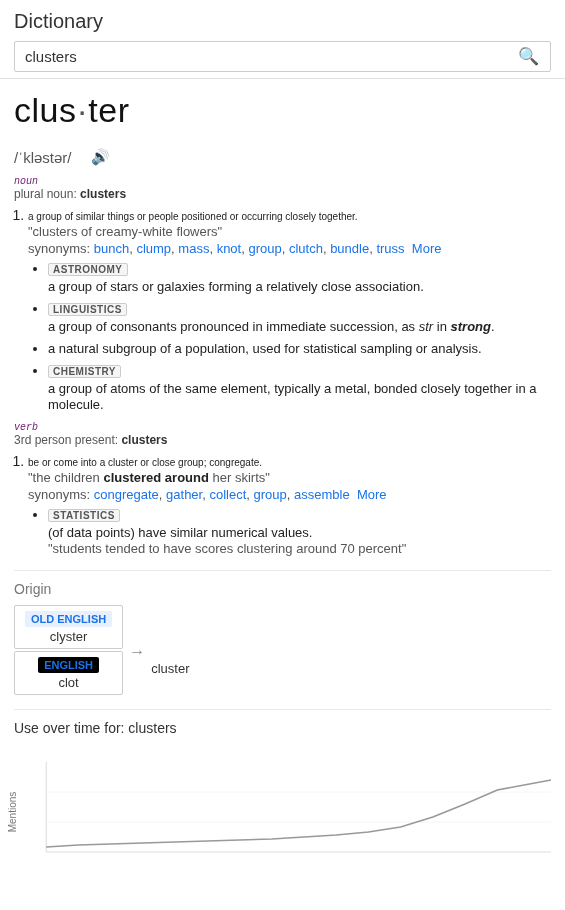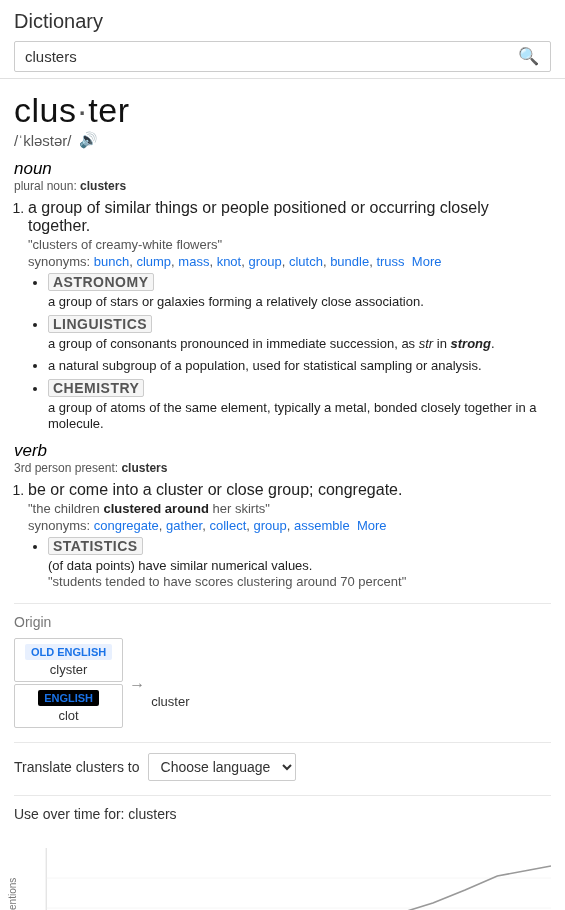--- a/index.html
+++ b/index.html
@@ -59,58 +59,59 @@
       letter-spacing: 0.5px;
     }
     .word-syllable-dot {
       color: #555;
     }
 
     
     .pronunciation {
       display: flex;
       align-items: flex-end;
-      gap: 8px;
+      gap: 20px;
       color: #555;
       font-size: 15px;
-      margin-top: 1px;
+      margin-top: 18px;
     }
     .audio-icon {
       font-size: 15px;
       color: #777;
       cursor: pointer;
     }
 
     
     .pos-section {
       margin-top: 10px;
     }
     .pos-label {
       font-style: italic;
-      color: #000000;
-      font-size: 17px;
+      color: #701a75;
+      font-size: 10px;
+      font-family: Liberation Mono, monospace;
     }
     .plural-label {
       font-size: 12px;
       color: #555;
     }
     .plural-label strong {
       color: #333;
     }
 
     
     .definitions-list {
       margin-top: 6px;
       margin-left: 14px;
     }
     .def-item {
       margin-bottom: 8px;
     }
     .def-main {
-      font-size: 16px;
+      font-size: 10px;
       color: #222;
       margin-bottom: 2px;
     }
     .def-example {
       font-size: 13px;
       color: #555;
       margin-bottom: 2px;
     }
     .def-synonyms {
       font-size: 13px;
@@ -129,21 +130,21 @@
     .sub-bullets {
       list-style: disc;
       margin-left: 20px;
       margin-top: 4px;
     }
     .sub-item {
       margin-bottom: 6px;
     }
     .domain-tag {
       display: inline-block;
-      font-size: 14px;
+      font-size: 10px;
       font-weight: 600;
       color: #555;
       border: 1px solid #ccc;
       border-radius: 2px;
       padding: 0 4px;
       margin-bottom: 2px;
       letter-spacing: 0.5px;
       background: #f5f5f5;
     }
     .sub-def {
@@ -411,26 +412,20 @@
           <div class="etym-tag english">ENGLISH</div>
           <div class="etym-word">clot</div>
         </div>
       </div>
       <span class="etym-arrow">→</span>
       <span class="etym-result">cluster</span>
     </div>
 
   </div>
 
-  <div class="translate-section">
-    <span>Translate clusters to</span>
-    <select class="language-select">
-      <option>Choose language</option>
-    </select>
-  </div>
 
   <div class="chart-section">
     <div class="chart-title">Use over time for: clusters</div>
     <div class="chart-wrapper">
       <span class="chart-y-label">Mentions</span>
       <svg class="chart-svg" viewBox="0 0 500 100" preserveAspectRatio="none">
 
         <line x1="30" y1="0" x2="30" y2="90" stroke="#ddd" stroke-width="1"></line>
         <line x1="30" y1="90" x2="500" y2="90" stroke="#ddd" stroke-width="1"></line>
         <line x1="30" y1="60" x2="500" y2="60" stroke="#eee" stroke-width="0.5"></line>

